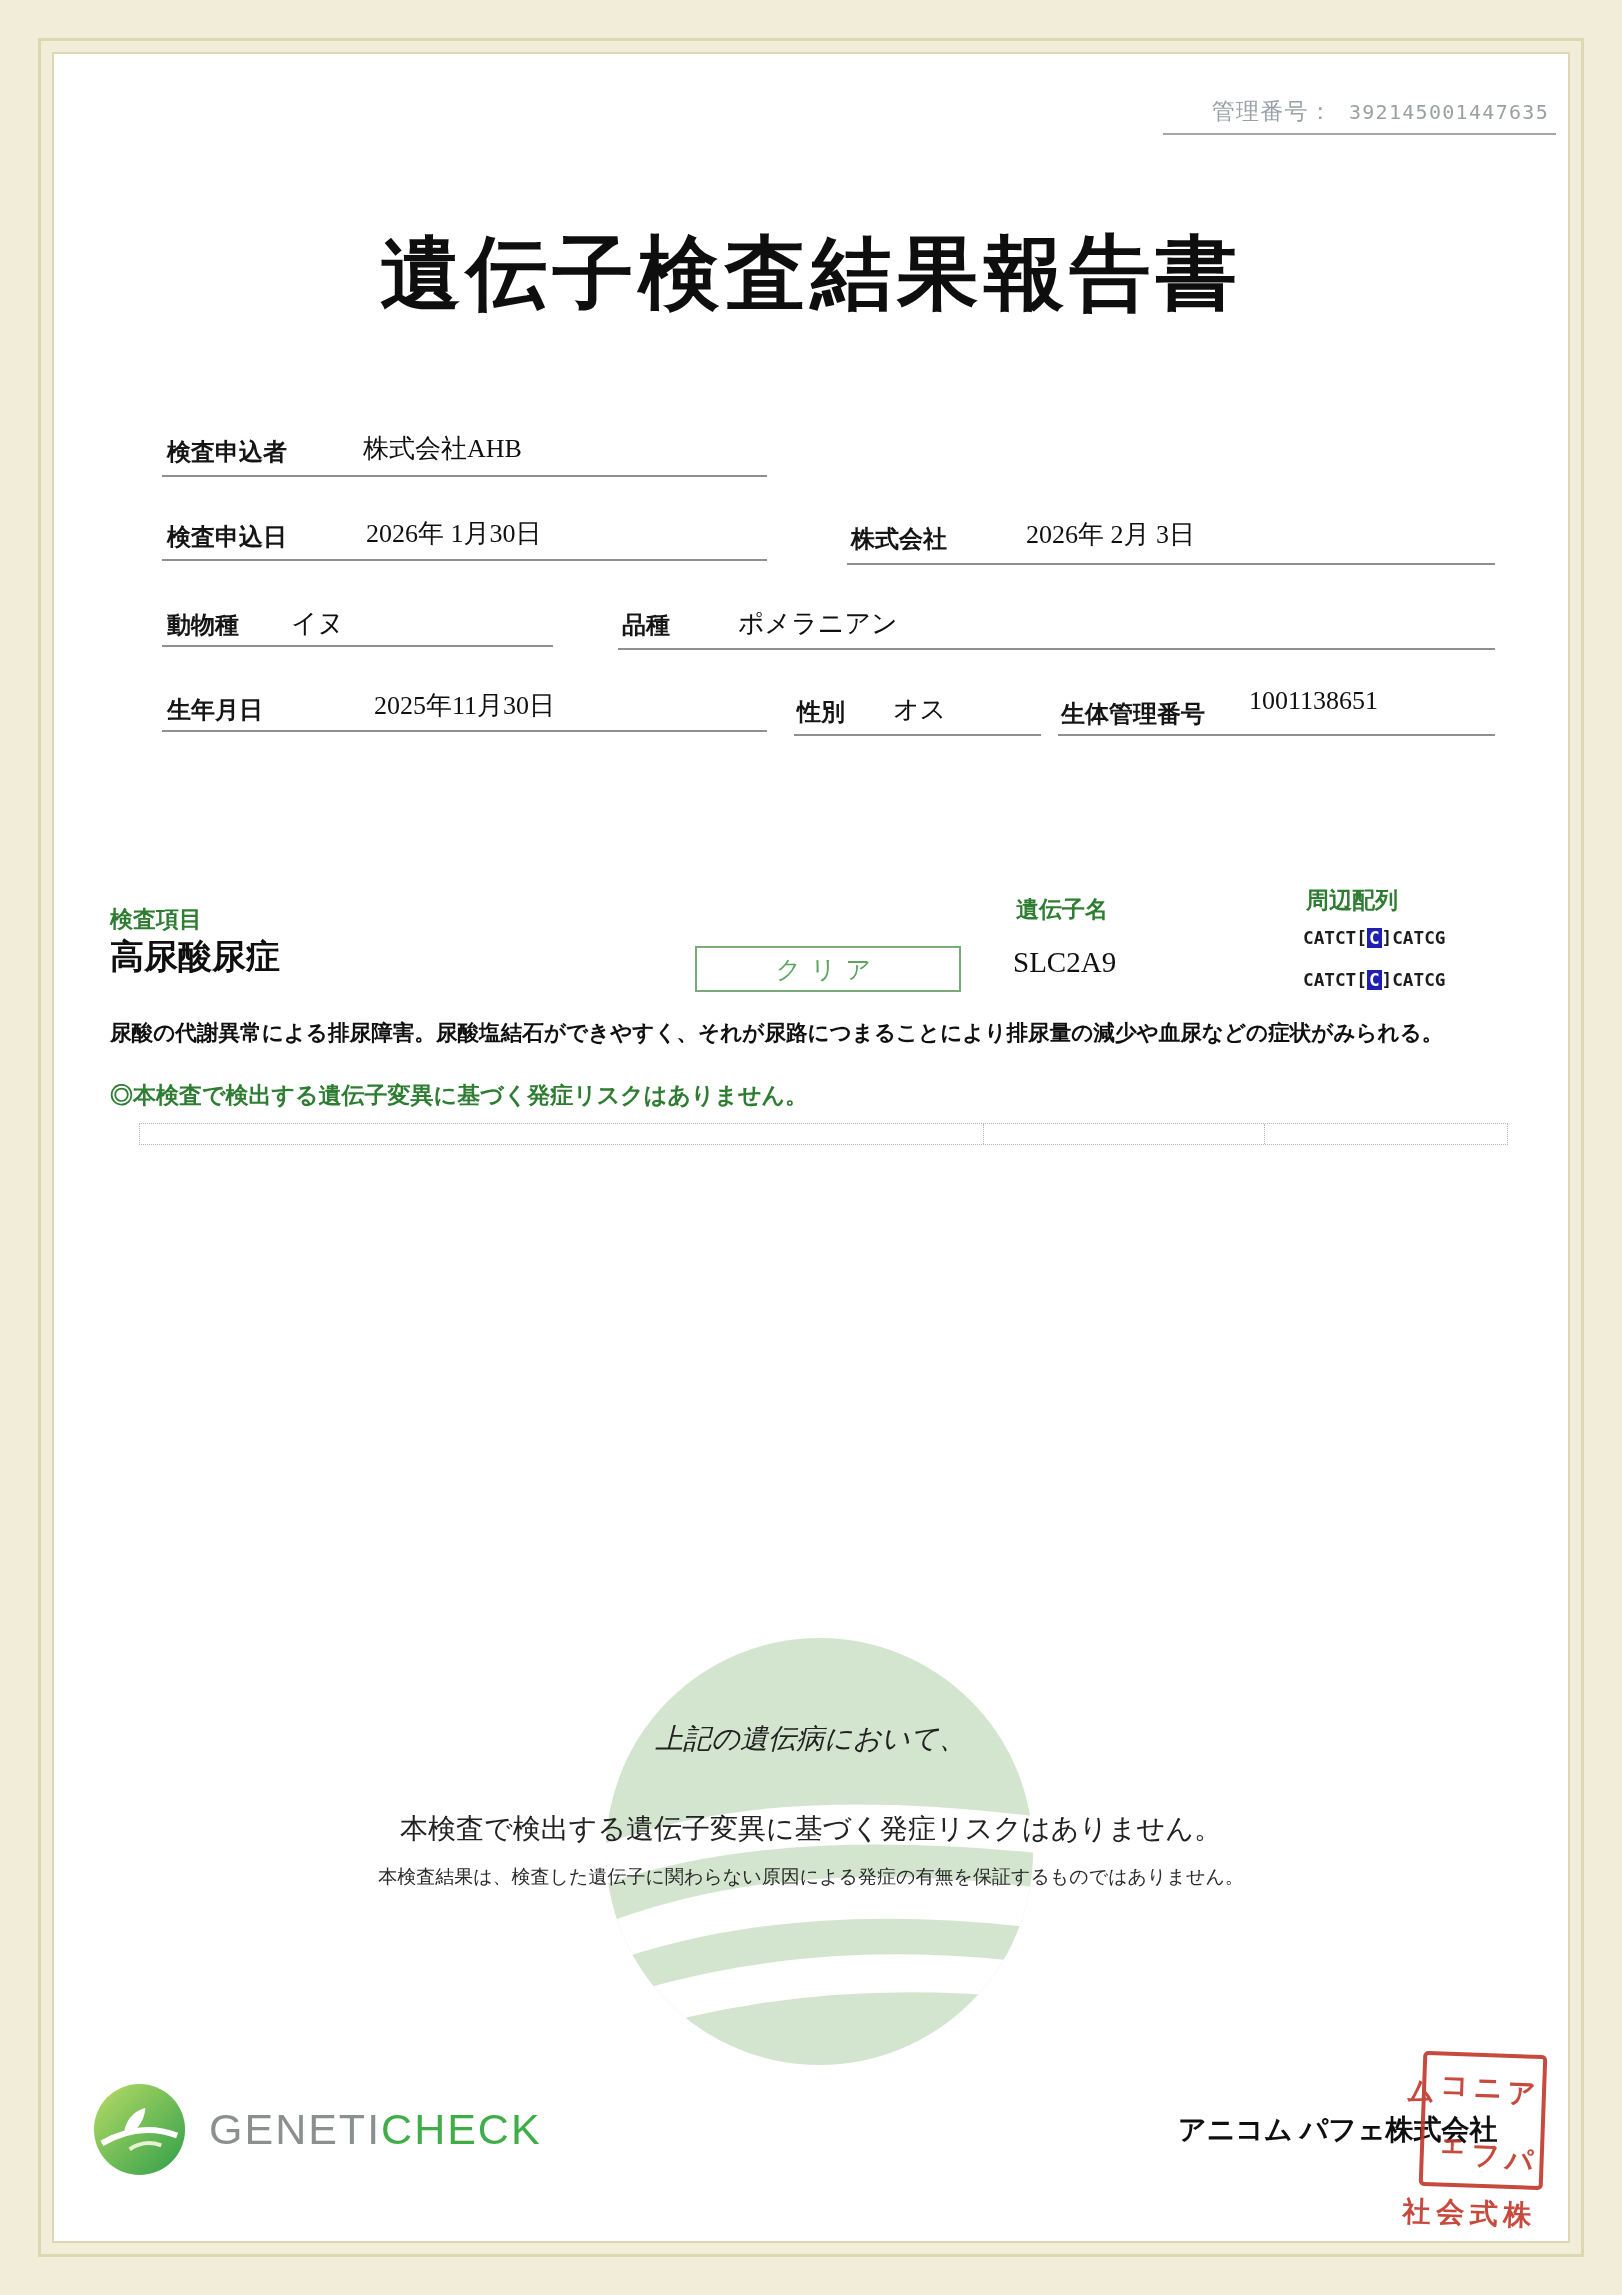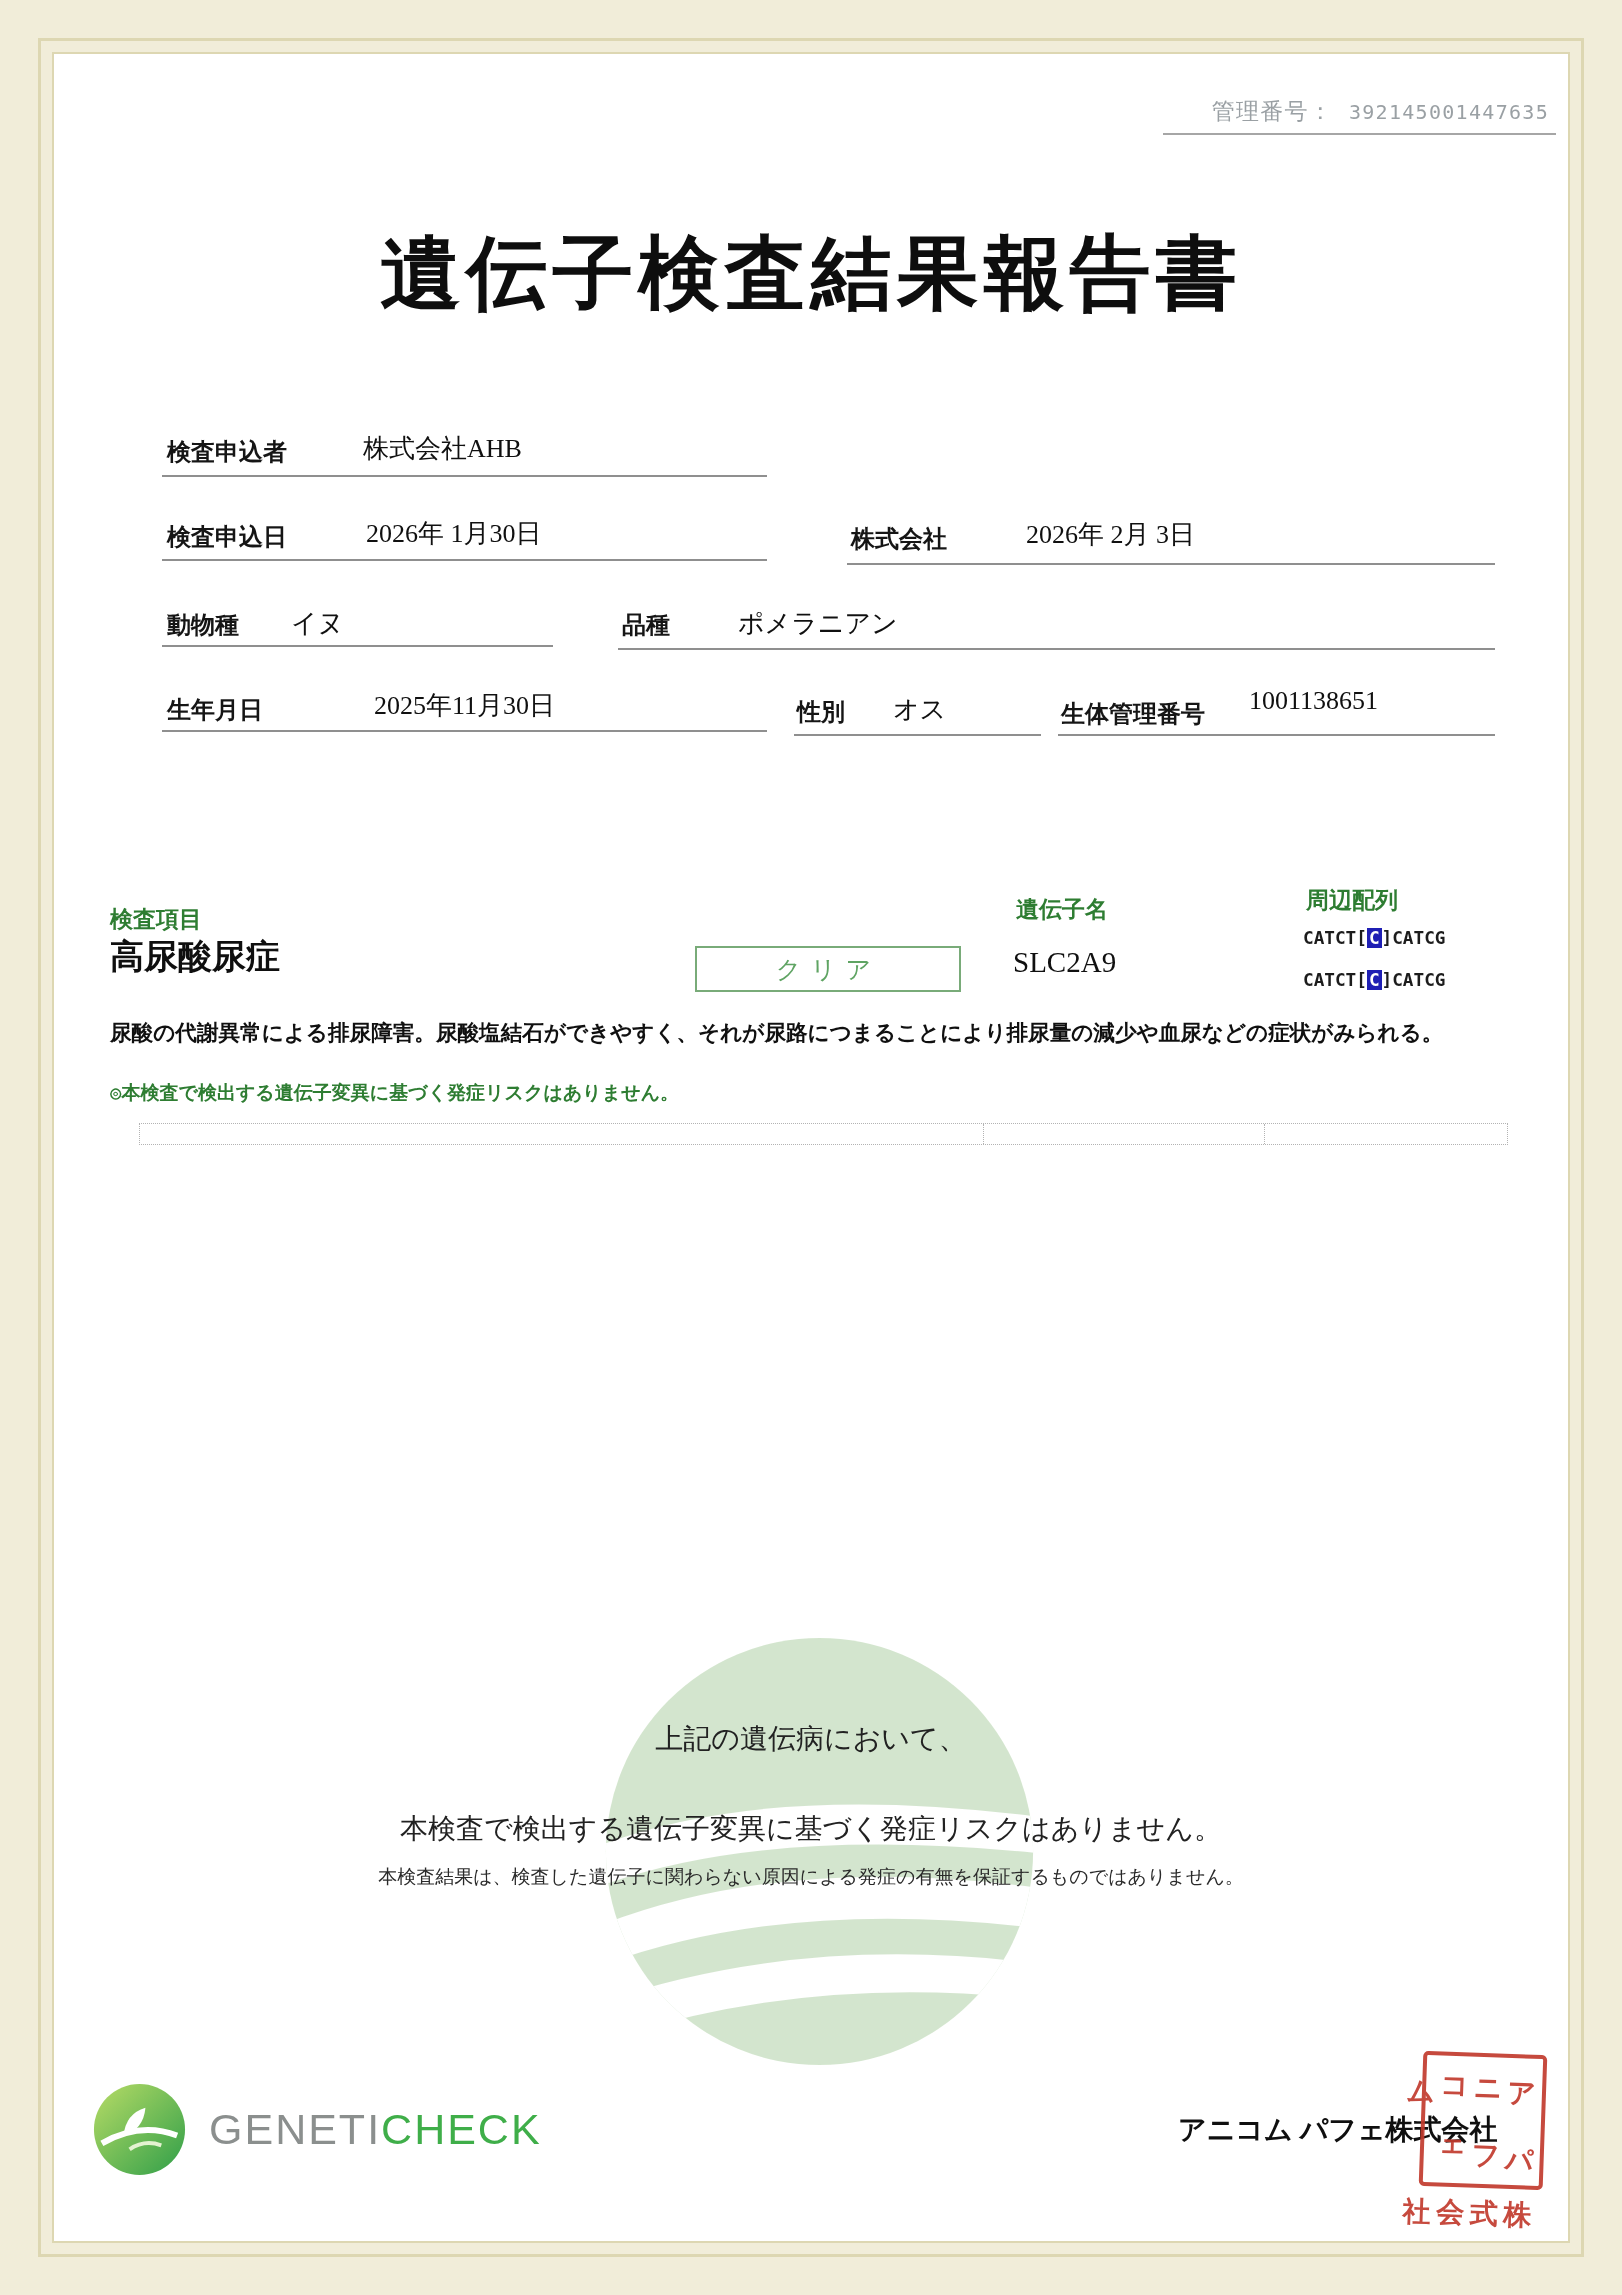--- a/index.html
+++ b/index.html
@@ -33,31 +33,31 @@
                border:2px solid #79ab79; display:flex; align-items:center; justify-content:center; z-index:2; }
   .clear-box span { color:#5fa463; font-size:25px; letter-spacing:9.2px; font-family:"Liberation Serif", serif; }
 
   .gene { position:absolute; left:1013px; top:946px; font-size:29px; color:#101010; z-index:2; }
 
   .seq { position:absolute; font-family:"DejaVu Sans Mono", monospace; font-size:17.7px; font-weight:700; color:#1c1c1c; z-index:2; }
   .seq .variant { background:var(--variant-blue,#1f1fb4); color:#ffffff; padding:0 2px; }
   .seq .bracket { color:#1c1c1c; }
 
   .desc { position:absolute; left:110px; top:1018px; width:1413px; font-size:21.6px; font-weight:700; color:#101010; z-index:2; }
-  .risk-note { position:absolute; left:110px; top:1080px; font-size:19px; font-weight:700; color:var(--accent-green,#2e7d32); z-index:2;font-family:Liberation Mono, monospace; }
+  .risk-note { position:absolute; left:110px; top:1080px; font-size:23px; font-weight:700; color:var(--accent-green,#2e7d32); z-index:2; }
 
   .dotted-box { position:absolute; left:139px; top:1123px; width:1369px; height:22px;
                 border:1.3px dotted #b3b3b3; z-index:2; }
   .dotted-sep1 { position:absolute; left:843px; top:0; bottom:0; border-left:1.3px dotted #b3b3b3; }
   .dotted-sep2 { position:absolute; left:1124px; top:0; bottom:0; border-left:1.3px dotted #b3b3b3; }
 
   .watermark { position:absolute; left:597px; top:1629px; width:445px; height:445px; opacity:.5; z-index:1; }
 
   .sum-line1 { position:absolute; top:1720px; left:0; width:100%; text-align:center;
-               font-family:"Liberation Sans", sans-serif; font-size:28px; color:#222; z-index:2; }
+               font-family:"Liberation Sans", sans-serif; font-size:28px; color:#222; z-index:2;font-style:italic; }
   .sum-line2 { position:absolute; top:1765px; left:0; width:100%; text-align:center;
                font-family:"Liberation Sans", sans-serif; font-size:28px; color:#222; z-index:2;margin-top:45px; }
   .sum-note1 { position:absolute; top:1832px; left:0; width:100%; text-align:center;
                font-family:"Liberation Sans", sans-serif; font-size:19px; color:#2a2a2a; z-index:2; }
   .sum-note2 { position:absolute; top:1864px; left:0; width:100%; text-align:center;
                font-family:"Liberation Sans", sans-serif; font-size:19px; color:#2a2a2a; z-index:2; }
 
   .logo { position:absolute; left:90px; top:2080px; display:flex; align-items:center; gap:20px; z-index:2; }
   .logo-text { font-family:"Liberation Sans", sans-serif; font-size:43px; letter-spacing:2px; font-weight:500; }
   .logo-gray  { color:#8b8f8e; }

